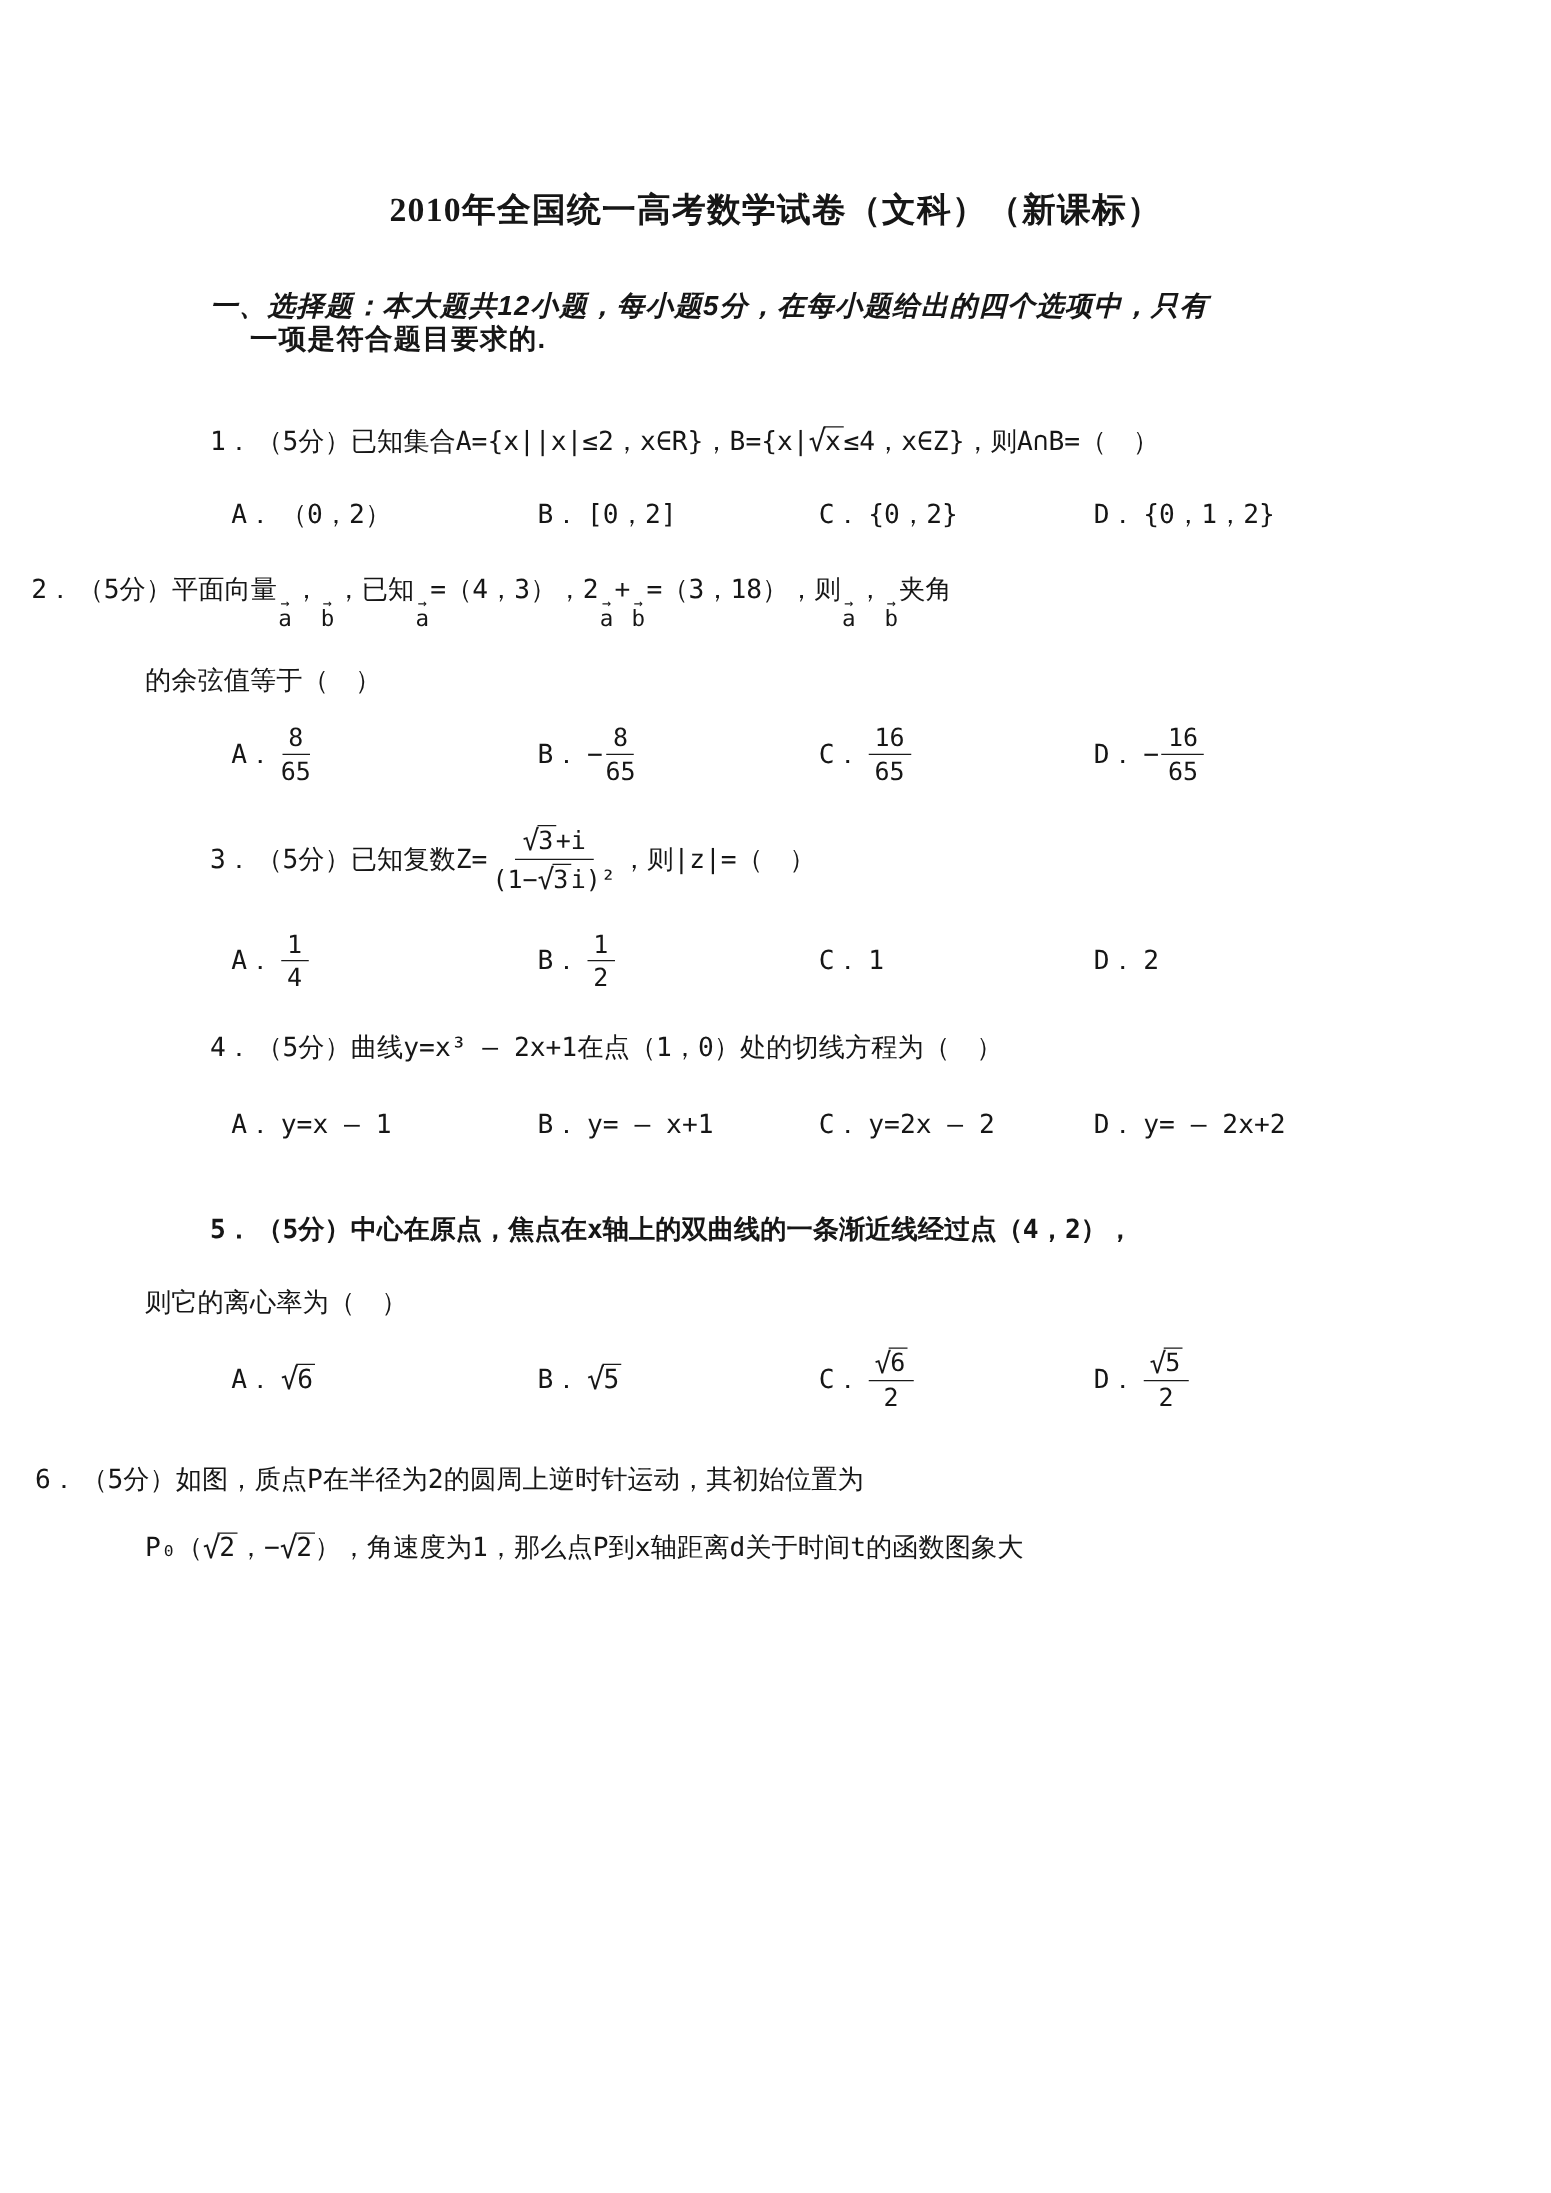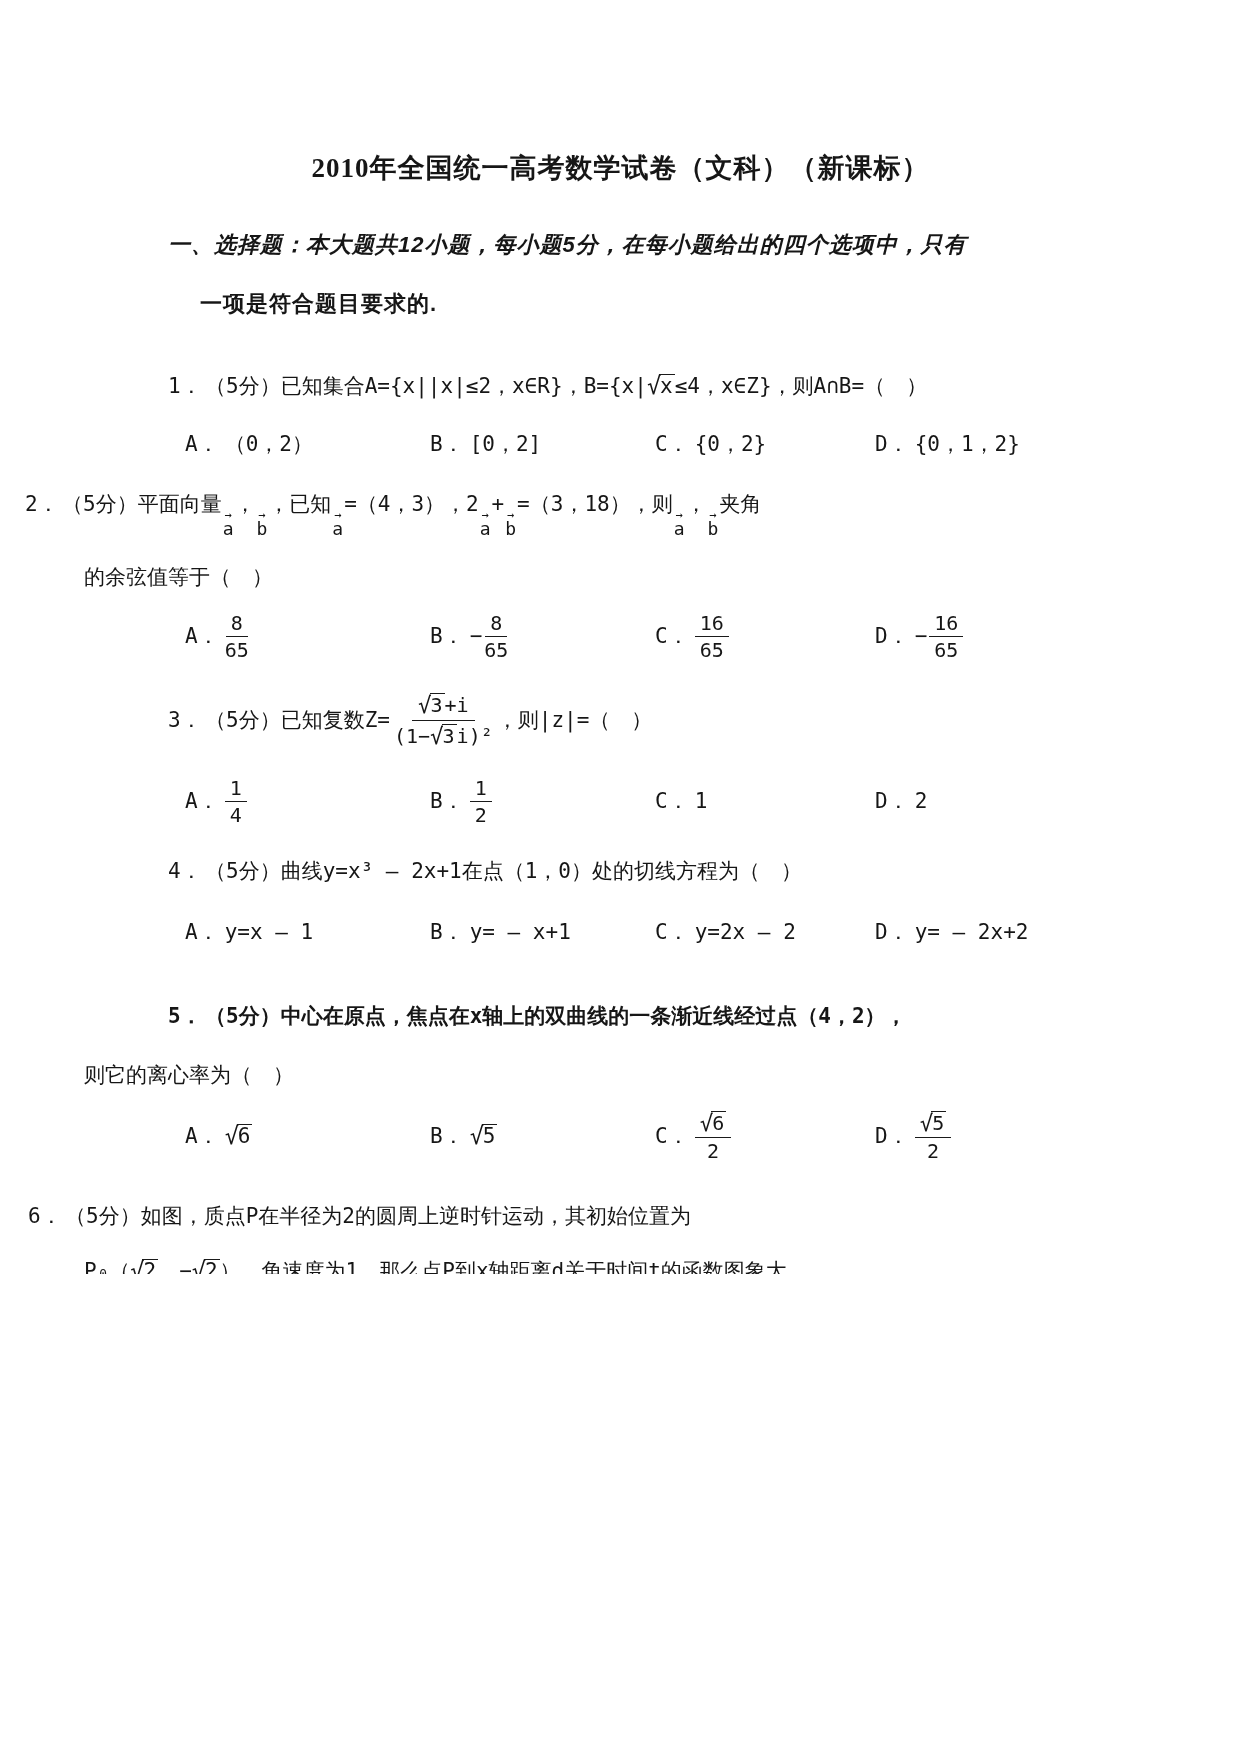--- a/index.html
+++ b/index.html
@@ -9,24 +9,24 @@
     font-family:"Liberation Sans","DejaVu Sans",sans-serif;
     font-size:21px;
   }
   .mathline { font-family:"DejaVu Sans Mono","Liberation Sans",sans-serif; }
   .title {
     margin-top:150px; text-align:center; font-weight:bold; font-size:27px;
     font-family:"Liberation Serif","DejaVu Serif",serif; letter-spacing:1px;
   }
   .sec { font-weight:bold; font-size:22px; letter-spacing:1px; line-height:26px; }
   .sec1 { margin-top:46px; padding-left:168px;font-style:italic; }
-  .sec2 { margin-top:33px; padding-left:200px; }
+  .sec2 { padding-left:200px; }
   .line { line-height:26px; }
   .first { padding-left:168px; }
-  .cont  { padding-left:84px; }
+  .cont  { padding-left:116px; }
   .qnum { display:inline-block; min-width:37px; }
   
   .opts { padding-left:185px; display:flex; align-items:center; }
   .opt  { width:245px; display:flex; align-items:center; }
   .opt:nth-child(2) { width:225px; }
   .opt:nth-child(3) { width:220px; }
   .opt:nth-child(4) { width:auto; }
   .olabel { margin-right:6px; }
   .tall70 { min-height:70px; }
   .tall80 { min-height:80px; }

